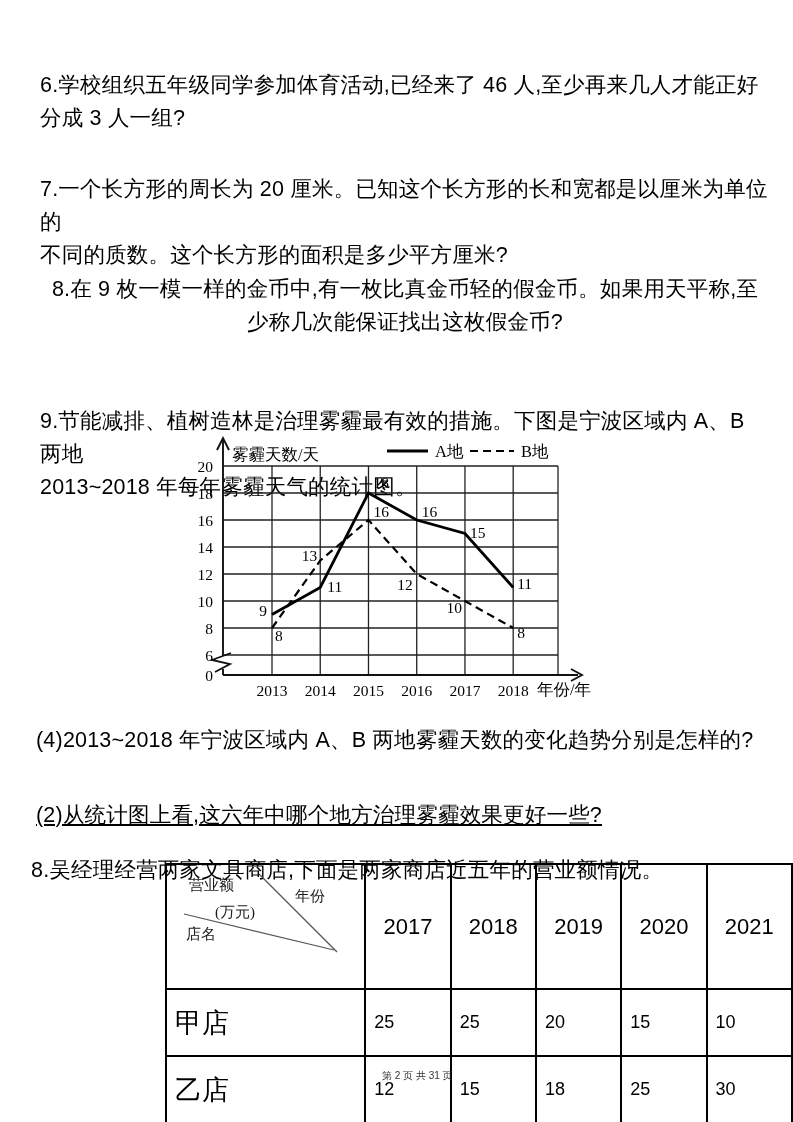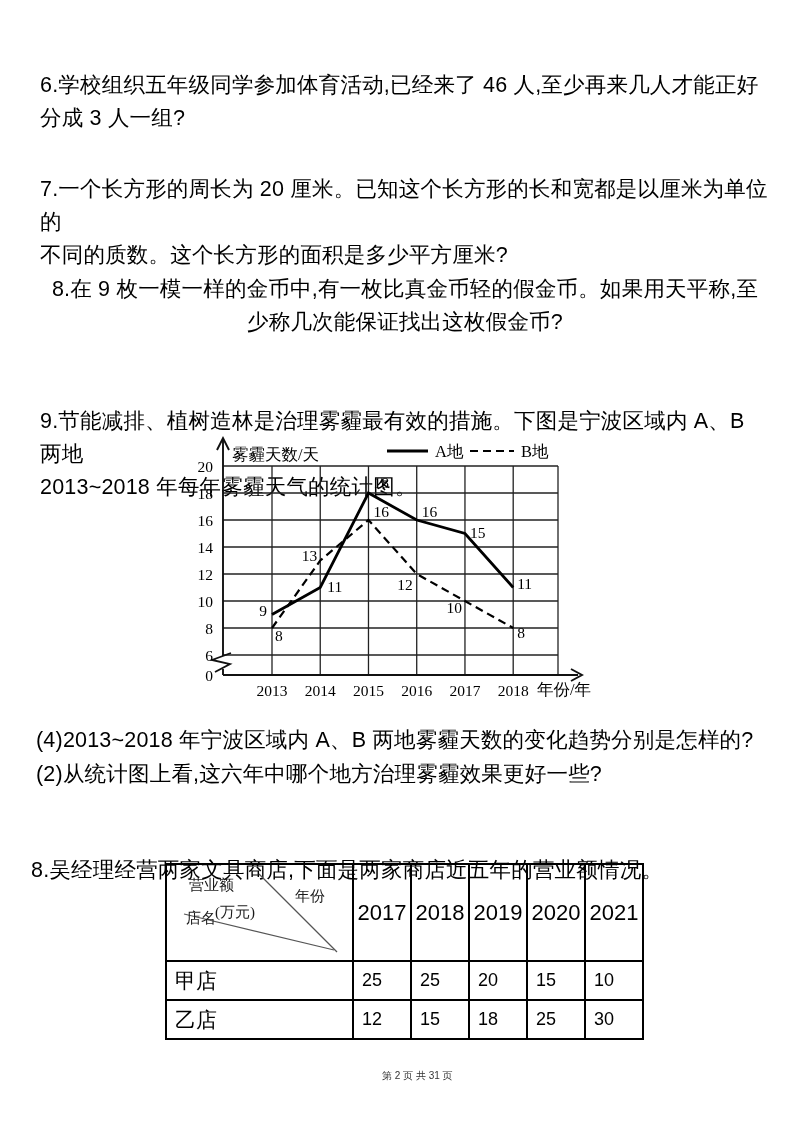--- a/index.html
+++ b/index.html
@@ -9,41 +9,41 @@
   }
   .q{
     position:absolute;font-size:21.5px;line-height:33px;white-space:pre-wrap;
     width:730px;letter-spacing:0.2px;
   }
   #q6{left:40px;top:47px;}
   #q7{left:40px;top:151px;}
   #q8{left:40px;top:251px;text-align:center;}
   #q9{left:40px;top:383px;}
   #q9s1{left:36px;top:702px;}
-  #q9s2{left:36px;top:736px;}
+  #q9s2{left:36px;top:777px;text-decoration:underline;}
   #q10{left:31px;top:832px;}
   .chart-figure{position:absolute;left:185px;top:433px;width:415px;height:272px;}
   .chart-figure svg{display:block;}
   
   .rev-table{
     position:absolute;left:165px;top:863px;border-collapse:collapse;table-layout:fixed;
   }
-  .rev-table td{border:2px solid #000;padding:0;vertical-align:middle;}
+  .rev-table td{border:2px solid #000;padding:14px;vertical-align:middle;}
   .corner-cell{position:relative;width:185px;height:95px;}
   .corner-cell svg{position:absolute;left:0;top:0;}
   .corner-cell span{
     position:absolute;font-family:"Liberation Serif","DejaVu Serif",serif;
     font-size:15px;color:#1a1a1a;white-space:nowrap;
   }
   .c-tl{left:22px;top:11px;}
   .c-tr{left:128px;top:22px;}
   .c-mid{left:48px;top:38px;}
-  .c-bl{left:19px;top:44px;}
+  .c-bl{left:19px;top:60px;}
   .year-cell{width:56px;text-align:center;font-size:22px;}
-  .row-label{height:37px;text-align:left;padding-left:8px !important;font-size:21px;}
+  .row-label{height:37px;text-align:left;padding-left:8px !important;font-size:27px;}
   .val-cell{text-align:left;padding-left:8px !important;font-size:18px;}
   .footer{
     position:absolute;left:382px;top:1069px;font-size:10px;color:#333;white-space:pre;
   }
 </style>
 </head>
 <body>
 
 <div class="page">
 

